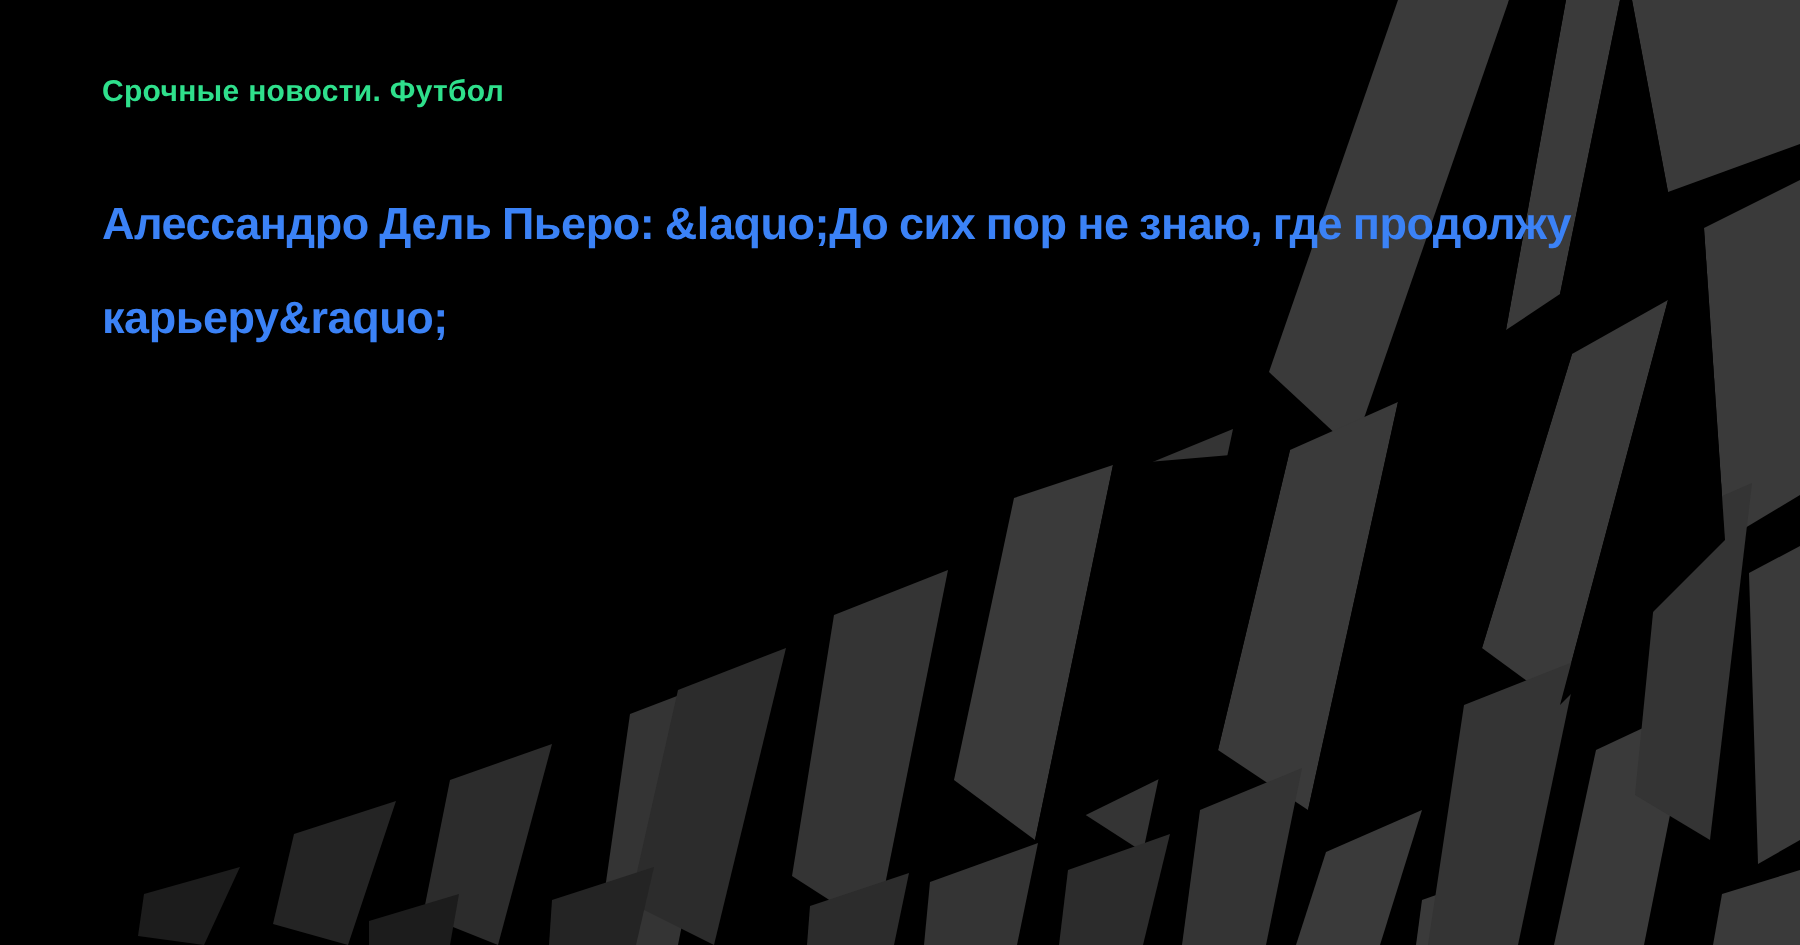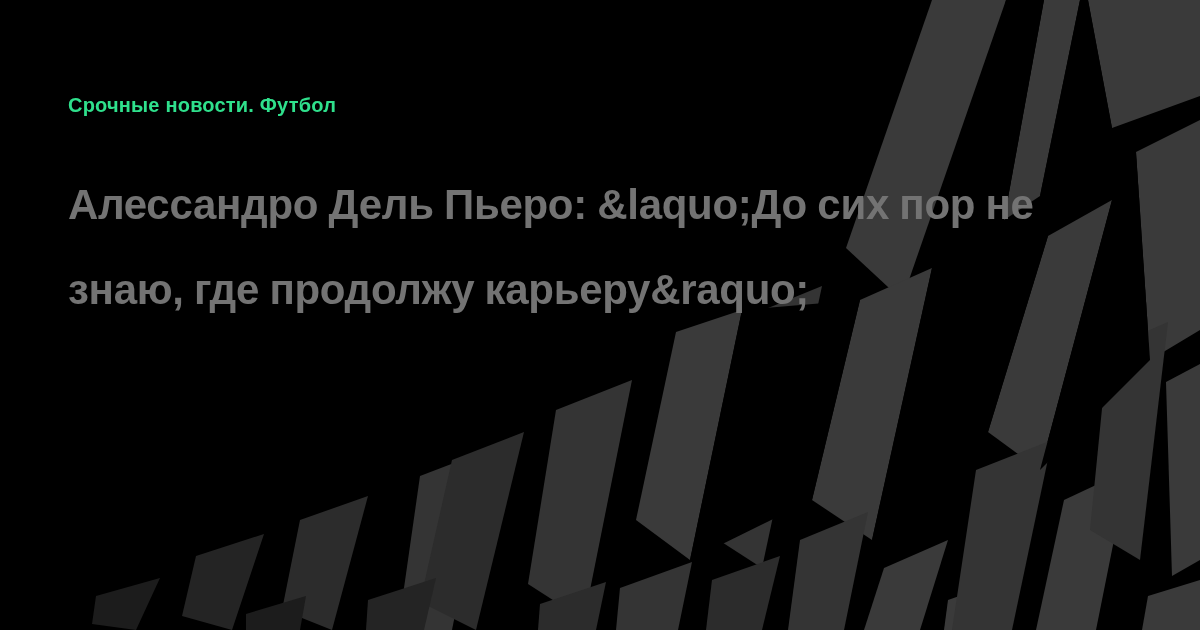--- a/index.html
+++ b/index.html
@@ -19,36 +19,36 @@
     position: absolute;
     inset: 0;
     width: 1200px;
     height: 630px;
     display: block;
     pointer-events: none;
   }
   .content {
     position: relative;
     z-index: 2;
-    padding: 92px 68px 0 68px;
+    padding: 48px 68px 0 68px;
   }
   .kicker {
     color: #2fe08c;
     font-size: 20px;
     font-weight: 700;
     letter-spacing: 0.2px;
     line-height: 26px;
     margin: 0 0 44px 0;
     white-space: nowrap;
   }
   .headline {
-    color: #737373;
-    font-size: 42px;
+    color: #3b82f6;
+    font-size: 30px;
     font-weight: 700;
-    line-height: 85px;
+    line-height: 63px;
     letter-spacing: -0.3px;
     margin: 0;
     max-width: 1000px;
     word-spacing: -1px;
   }
 </style>
 </head>
 <body>
 
 <div class="card">

